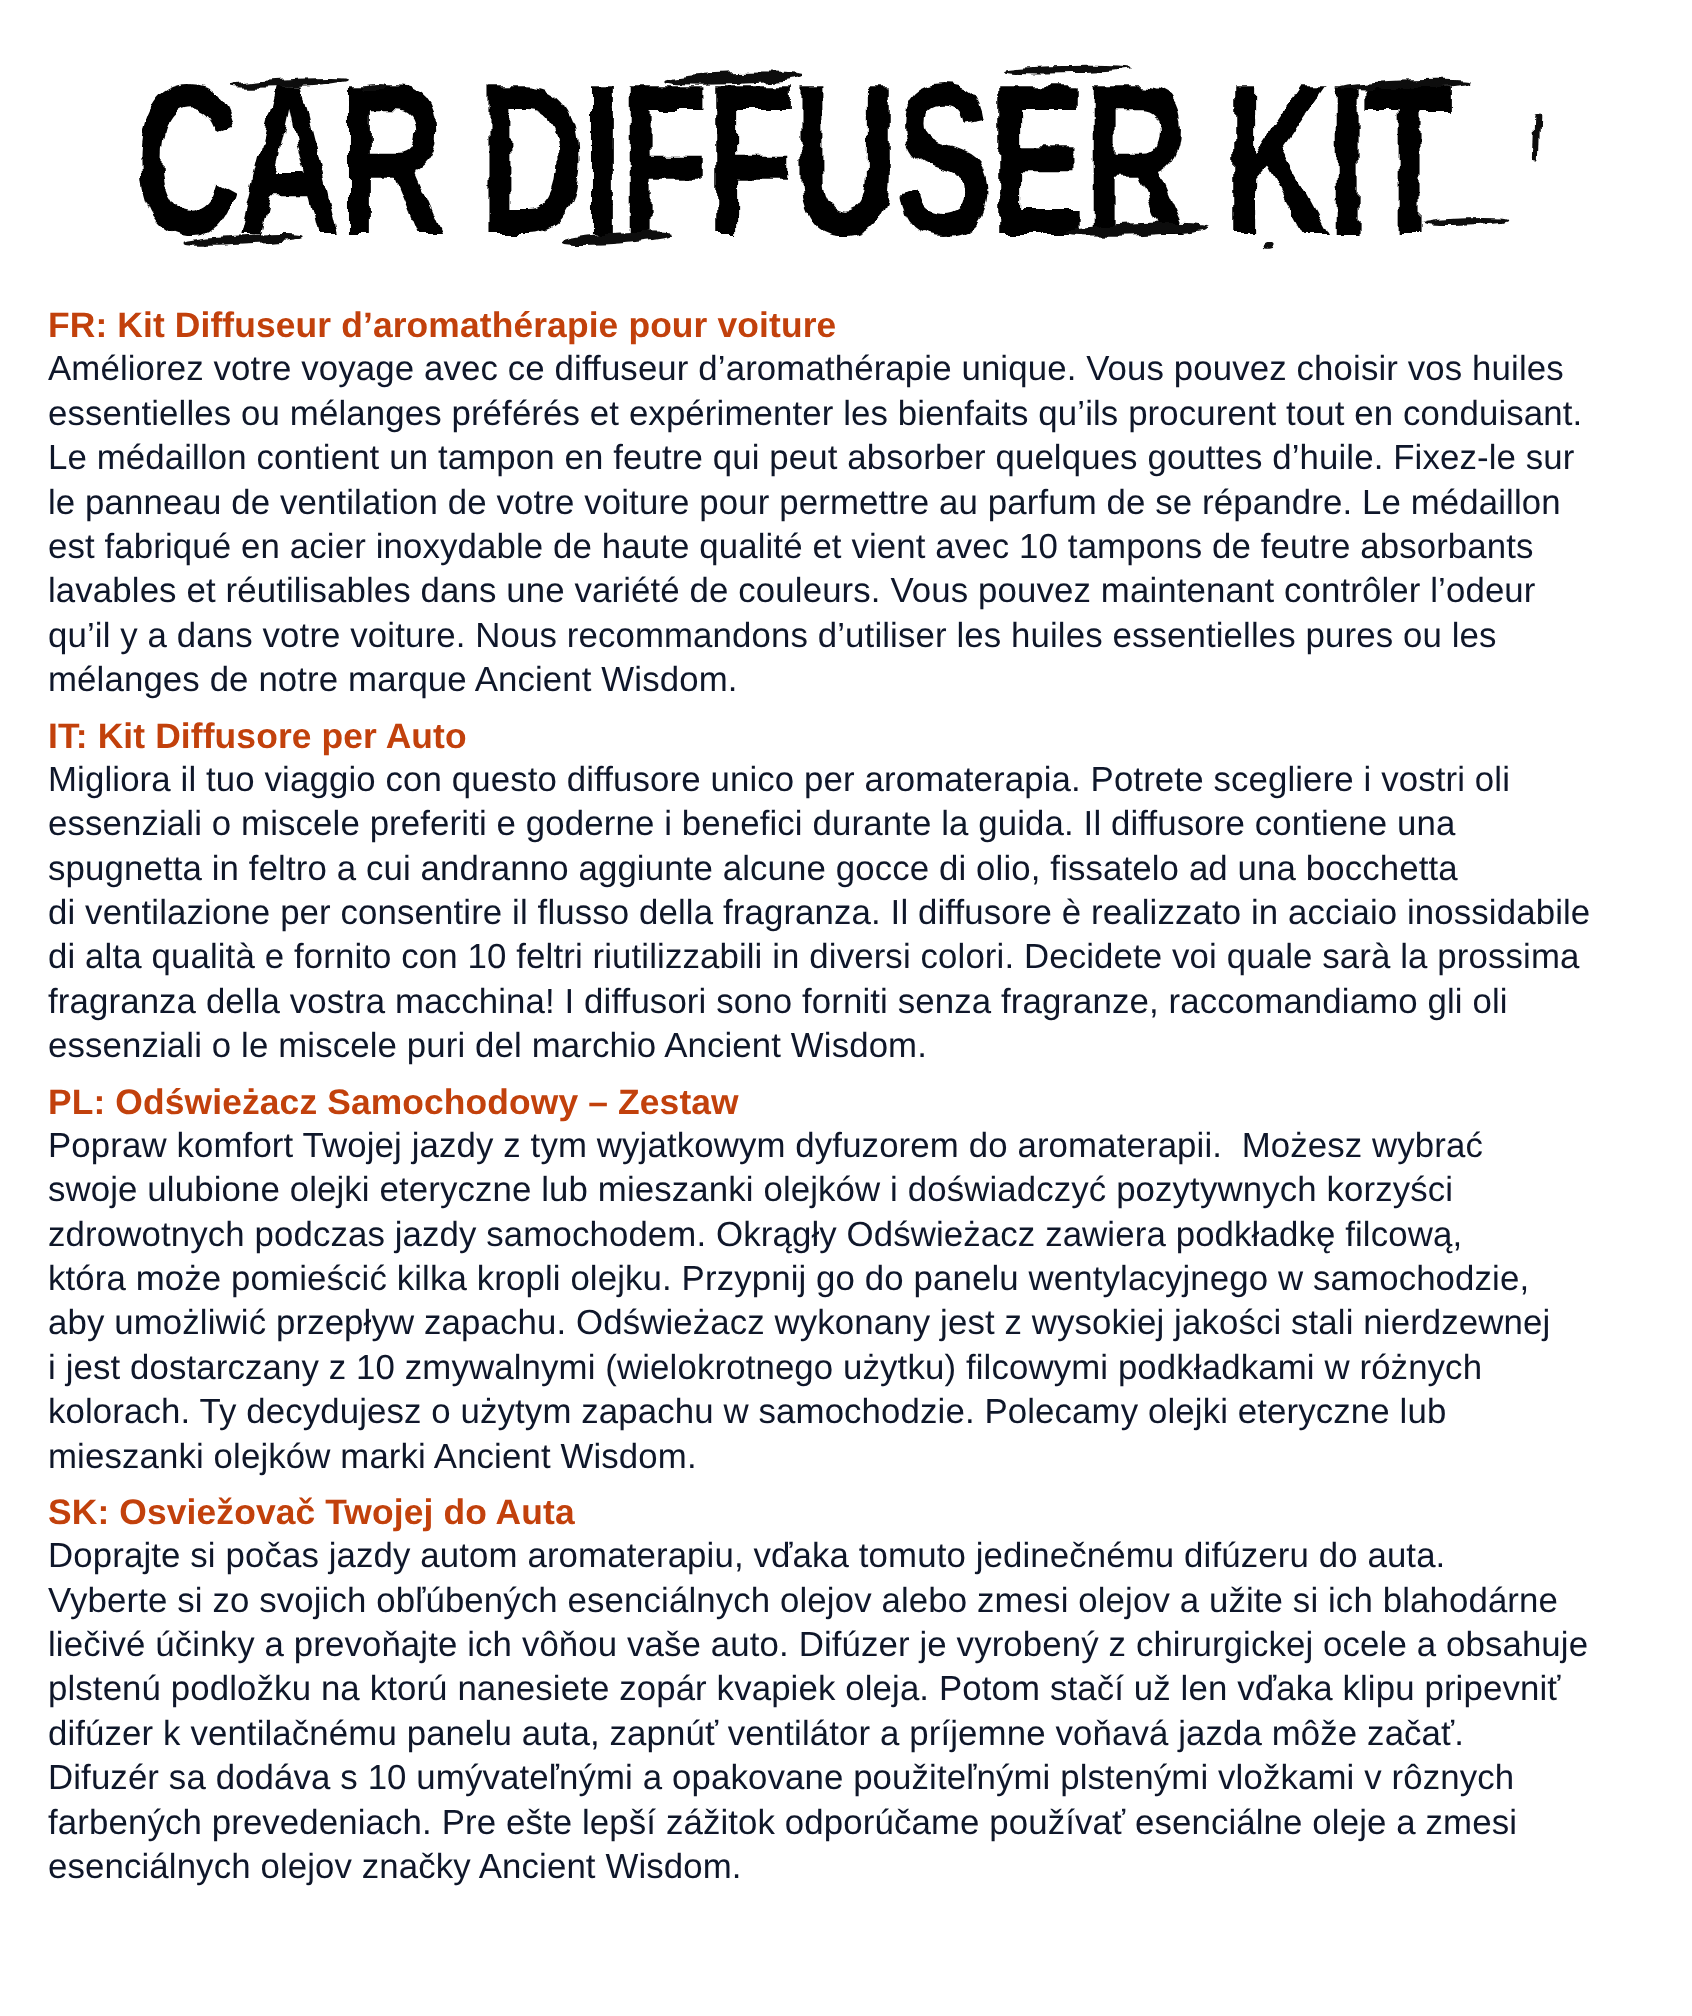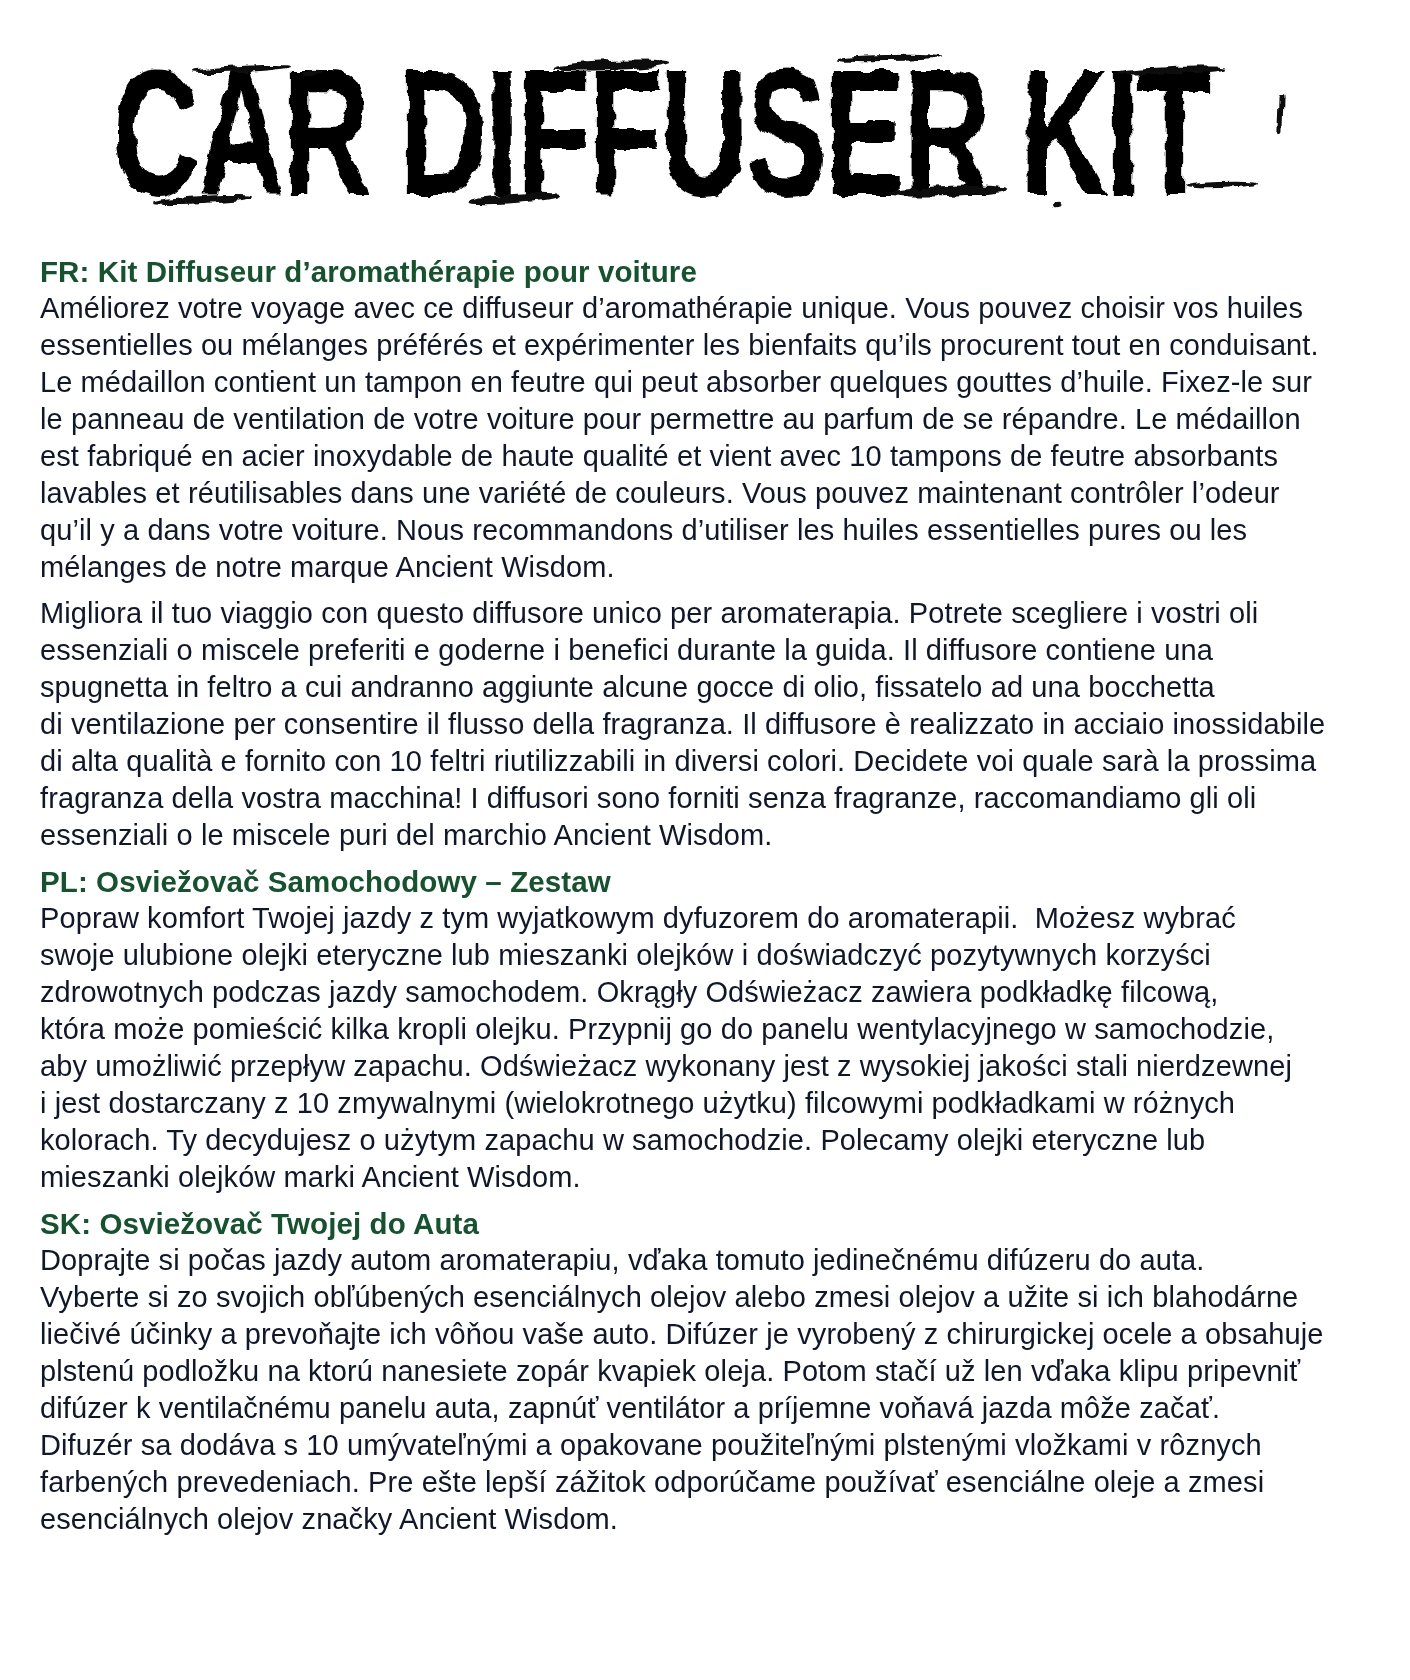--- a/index.html
+++ b/index.html
@@ -58,21 +58,21 @@
     left: 40px;
     width: 1354px;
     color: #242424;
   }
   .lang-section { margin: 0 0 9px 0; }
   .section-heading {
     margin: 0;
     font-size: 29.5px;
     line-height: 37px;
     font-weight: bold;
-    color: #14532d;
+    color: #c2410c;
     letter-spacing: 0.1px;
   }
   .section-body {
     margin: 0;
     font-size: 29px;
     line-height: 37px;
     white-space: pre-wrap;
     color: #0f172a;
     letter-spacing: 0.1px;
   }
@@ -115,31 +115,32 @@
 essentielles ou mélanges préférés et expérimenter les bienfaits qu’ils procurent tout en conduisant.
 Le médaillon contient un tampon en feutre qui peut absorber quelques gouttes d’huile. Fixez-le sur
 le panneau de ventilation de votre voiture pour permettre au parfum de se répandre. Le médaillon
 est fabriqué en acier inoxydable de haute qualité et vient avec 10 tampons de feutre absorbants
 lavables et réutilisables dans une variété de couleurs. Vous pouvez maintenant contrôler l’odeur
 qu’il y a dans votre voiture. Nous recommandons d’utiliser les huiles essentielles pures ou les
 mélanges de notre marque Ancient Wisdom.</p>
     </section>
 
     <section class="lang-section">
+      <h2 class="section-heading">IT: Kit Diffusore per Auto</h2>
       <p class="section-body">Migliora il tuo viaggio con questo diffusore unico per aromaterapia. Potrete scegliere i vostri oli
 essenziali o miscele preferiti e goderne i benefici durante la guida. Il diffusore contiene una
 spugnetta in feltro a cui andranno aggiunte alcune gocce di olio, fissatelo ad una bocchetta
 di ventilazione per consentire il flusso della fragranza. Il diffusore è realizzato in acciaio inossidabile
 di alta qualità e fornito con 10 feltri riutilizzabili in diversi colori. Decidete voi quale sarà la prossima
 fragranza della vostra macchina! I diffusori sono forniti senza fragranze, raccomandiamo gli oli
 essenziali o le miscele puri del marchio Ancient Wisdom.</p>
     </section>
 
     <section class="lang-section">
-      <h2 class="section-heading">PL: Osviežovač Samochodowy – Zestaw</h2>
+      <h2 class="section-heading">PL: Odświeżacz Samochodowy – Zestaw</h2>
       <p class="section-body">Popraw komfort Twojej jazdy z tym wyjatkowym dyfuzorem do aromaterapii.  Możesz wybrać
 swoje ulubione olejki eteryczne lub mieszanki olejków i doświadczyć pozytywnych korzyści
 zdrowotnych podczas jazdy samochodem. Okrągły Odświeżacz zawiera podkładkę filcową,
 która może pomieścić kilka kropli olejku. Przypnij go do panelu wentylacyjnego w samochodzie,
 aby umożliwić przepływ zapachu. Odświeżacz wykonany jest z wysokiej jakości stali nierdzewnej
 i jest dostarczany z 10 zmywalnymi (wielokrotnego użytku) filcowymi podkładkami w różnych
 kolorach. Ty decydujesz o użytym zapachu w samochodzie. Polecamy olejki eteryczne lub
 mieszanki olejków marki Ancient Wisdom.</p>
     </section>
 

